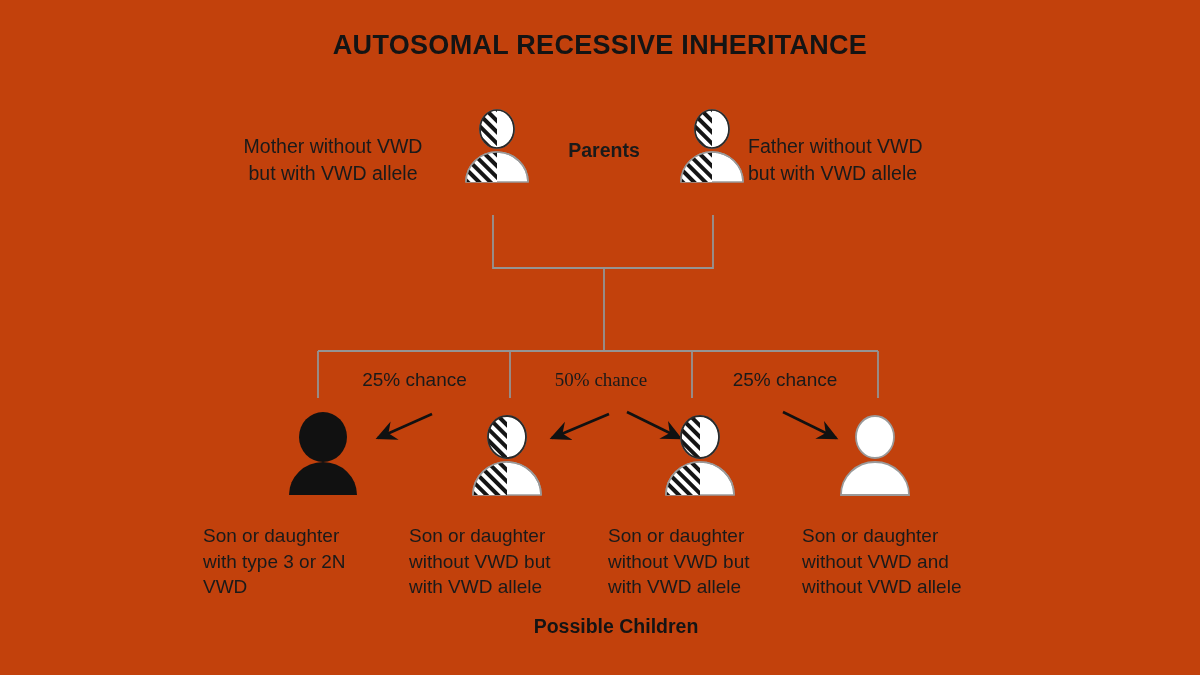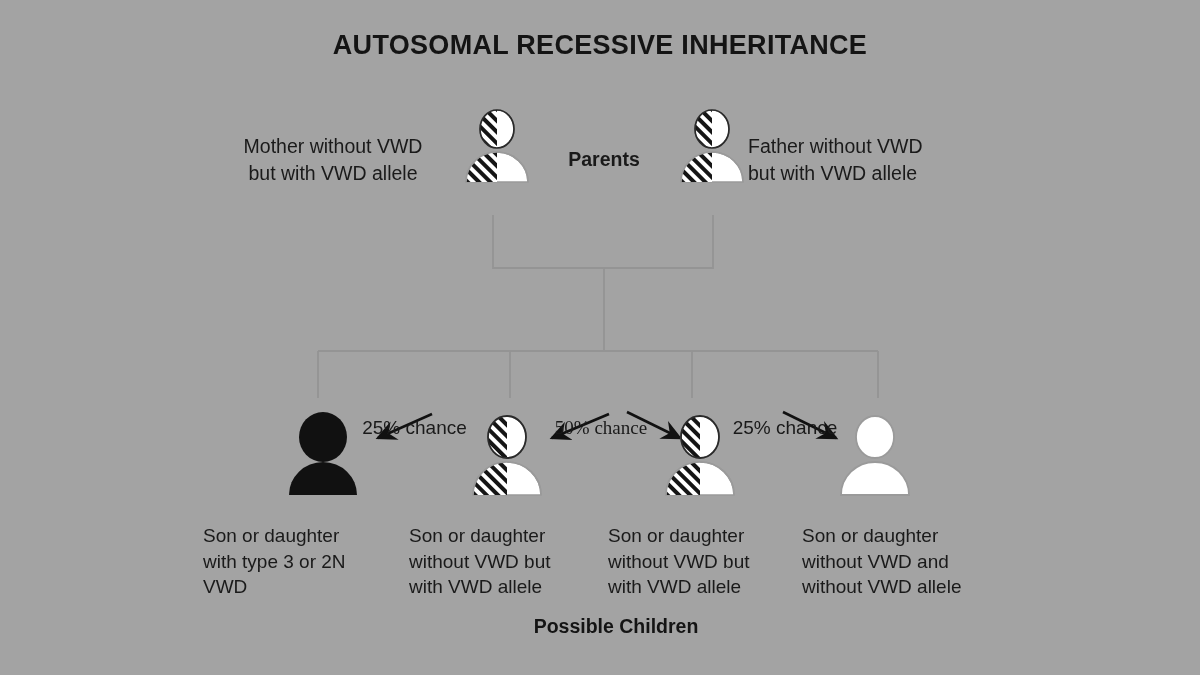--- a/index.html
+++ b/index.html
@@ -9,21 +9,21 @@
     background: #ffffff;
   }
   body {
     font-family: "Liberation Sans", sans-serif;
     color: #111111;
   }
   #page {
     position: relative;
     width: 1200px;
     height: 675px;
-    background: #a3a3a3;
+    background: #c2410c;
     overflow: hidden;
   }
 
   
   .title {
     position: absolute;
     left: 0;
     top: 30px;
     width: 1200px;
     text-align: center;
@@ -52,33 +52,32 @@
     text-align: center;
   }
   .parent-label-right {
     left: 748px;
     top: 133px;
     width: 254px;
     text-align: left;
   }
   .parents-word {
     left: 524px;
-    top: 146px;
+    top: 137px;
     width: 160px;
     text-align: center;
     font-size: 19.5px;
   }
 
   .pct {
     position: absolute;
     top: 369px;
     font-size: 19px;
     color: #1a1a1a;
     text-align: center;
-    margin-top: 48px;
   }
   .pct-0 { left: 319px; width: 191px; }
   .pct-1 { left: 510px; width: 182px; font-family: Liberation Serif, serif; }
   .pct-2 { left: 692px; width: 186px; }
 
   .child-caption {
     position: absolute;
     top: 523px;
     font-size: 19px;
     line-height: 25.5px;

